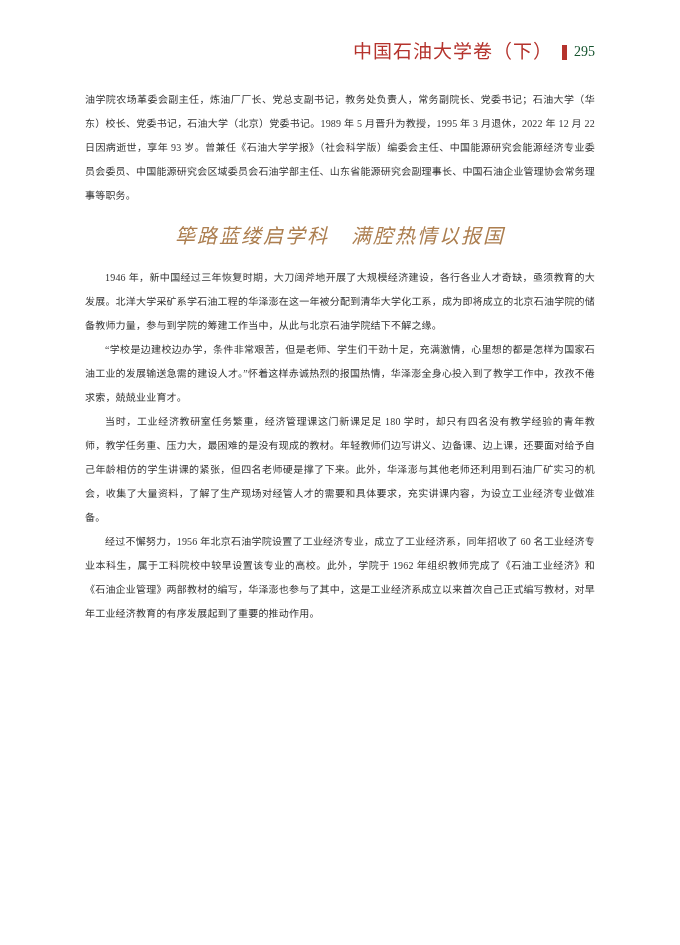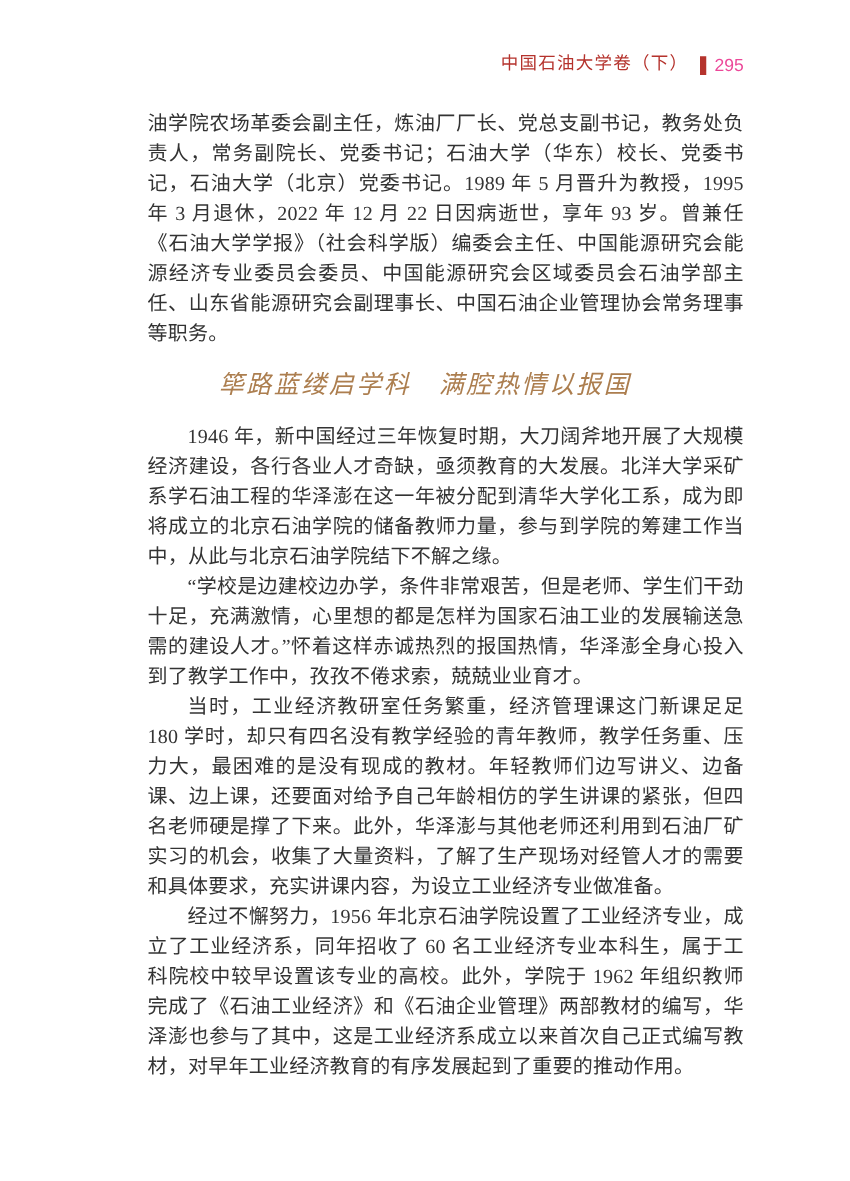--- a/index.html
+++ b/index.html
@@ -26,51 +26,50 @@
   .page-header {
     position: absolute;
     top: 43px;
     right: 85px;
     display: flex;
     align-items: center;
     line-height: 18px;
   }
   .header-title {
     color: var(--header-red);
-    font-size: 14px;
+    font-size: 19px;
     letter-spacing: 1px;
   }
   .header-bar {
     display: inline-block;
     width: 5px;
     height: 15px;
     margin: 0 7px 0 9px;
     background: var(--header-red);
   }
   .header-page-num {
-    color: #ec4899;
+    color: #14532d;
     font-size: 14px;
-    font-family: Liberation Sans, sans-serif;
+    font-family: Liberation Serif, serif;
   }
   
   .content {
     position: absolute;
     top: 88px;
     left: 85px;
     width: 510px;
     color: var(--body-text);
   }
   .para {
-    font-size: 16px;
+    font-size: 10px;
     line-height: 24px;
     text-align: justify;
     text-justify: inter-character;
     text-indent: 2em;
     letter-spacing: 0.2px;
-    margin-left: 33px;
   }
   .para.no-indent { text-indent: 0; }
   .section-heading {
     margin: 15px 0 17px 0;
     text-align: center;
     color: var(--heading-brown);
     font-size: 20px;
     font-weight: normal;
     font-style: italic;
     letter-spacing: 2px;

